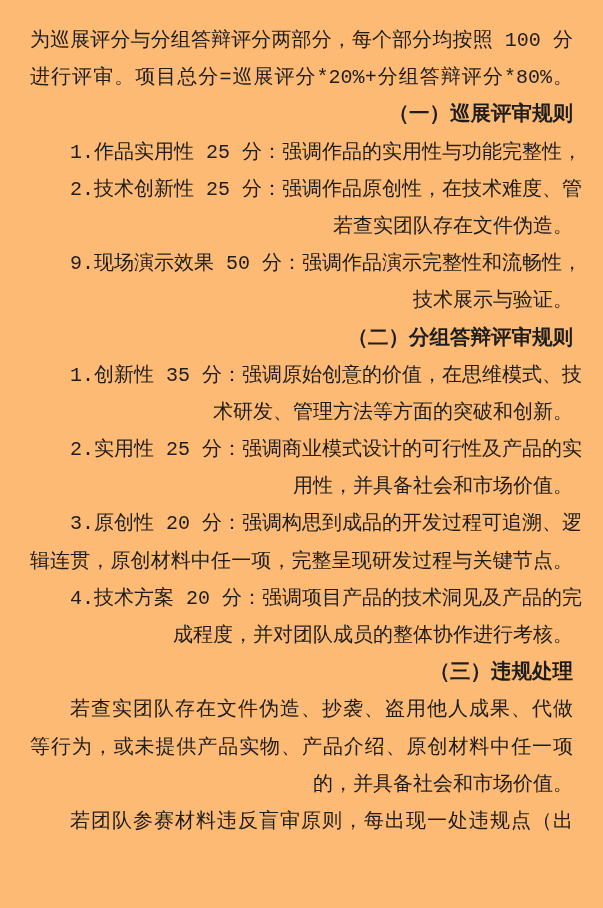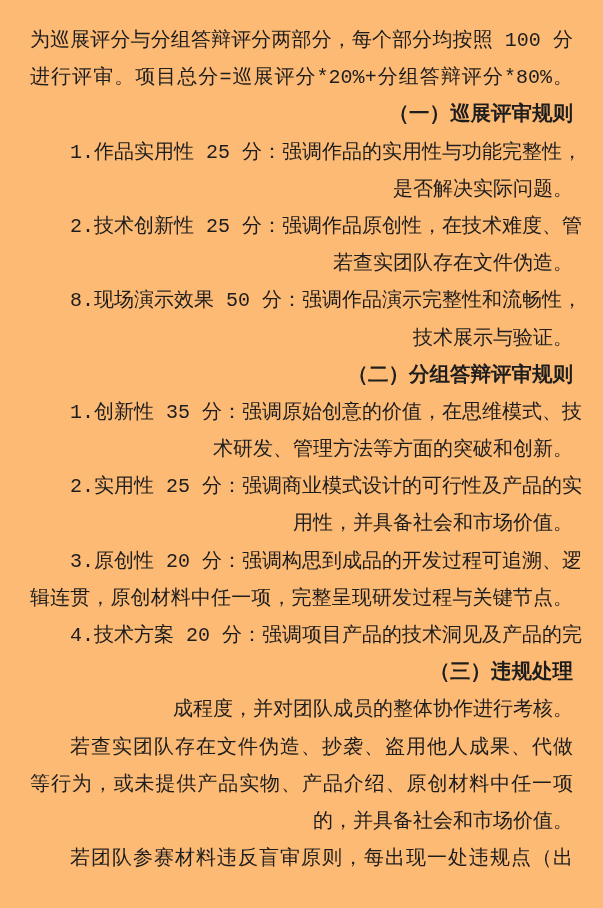--- a/index.html
+++ b/index.html
@@ -44,33 +44,32 @@
 </style>
 </head>
 <body>
 
 <div class="page">
   <div class="content">
       <div class="line fill">为巡展评分与分组答辩评分两部分，每个部分均按照 100 分</div>
       <div class="line fill">进行评审。项目总分=巡展评分*20%+分组答辩评分*80%。</div>
       <div class="line heading indent">（一）巡展评审规则</div>
       <div class="line indent fill">1.作品实用性 25 分：强调作品的实用性与功能完整性，</div>
-      <div class="line">是否解决实际问题。</div>
       <div class="line indent fill">2.技术创新性 25 分：强调作品原创性，在技术难度、管</div>
       <div class="line">若查实团队存在文件伪造。</div>
-      <div class="line indent fill">8.现场演示效果 50 分：强调作品演示完整性和流畅性，</div>
+      <div class="line indent fill">9.现场演示效果 50 分：强调作品演示完整性和流畅性，</div>
       <div class="line">技术展示与验证。</div>
       <div class="line heading indent">（二）分组答辩评审规则</div>
       <div class="line indent fill">1.创新性 35 分：强调原始创意的价值，在思维模式、技</div>
       <div class="line">术研发、管理方法等方面的突破和创新。</div>
       <div class="line indent fill">2.实用性 25 分：强调商业模式设计的可行性及产品的实</div>
       <div class="line">用性，并具备社会和市场价值。</div>
       <div class="line indent fill">3.原创性 20 分：强调构思到成品的开发过程可追溯、逻</div>
       <div class="line fill">辑连贯，原创材料中任一项，完整呈现研发过程与关键节点。</div>
       <div class="line indent fill">4.技术方案 20 分：强调项目产品的技术洞见及产品的完</div>
+      <div class="line">成程度，并对团队成员的整体协作进行考核。</div>
       <div class="line heading indent">（三）违规处理</div>
-      <div class="line">成程度，并对团队成员的整体协作进行考核。</div>
       <div class="line indent fill">若查实团队存在文件伪造、抄袭、盗用他人成果、代做</div>
       <div class="line fill">等行为，或未提供产品实物、产品介绍、原创材料中任一项</div>
       <div class="line">的，并具备社会和市场价值。</div>
       <div class="line indent fill">若团队参赛材料违反盲审原则，每出现一处违规点（出</div>
     </div>
 </div>
 
 </body></html>

